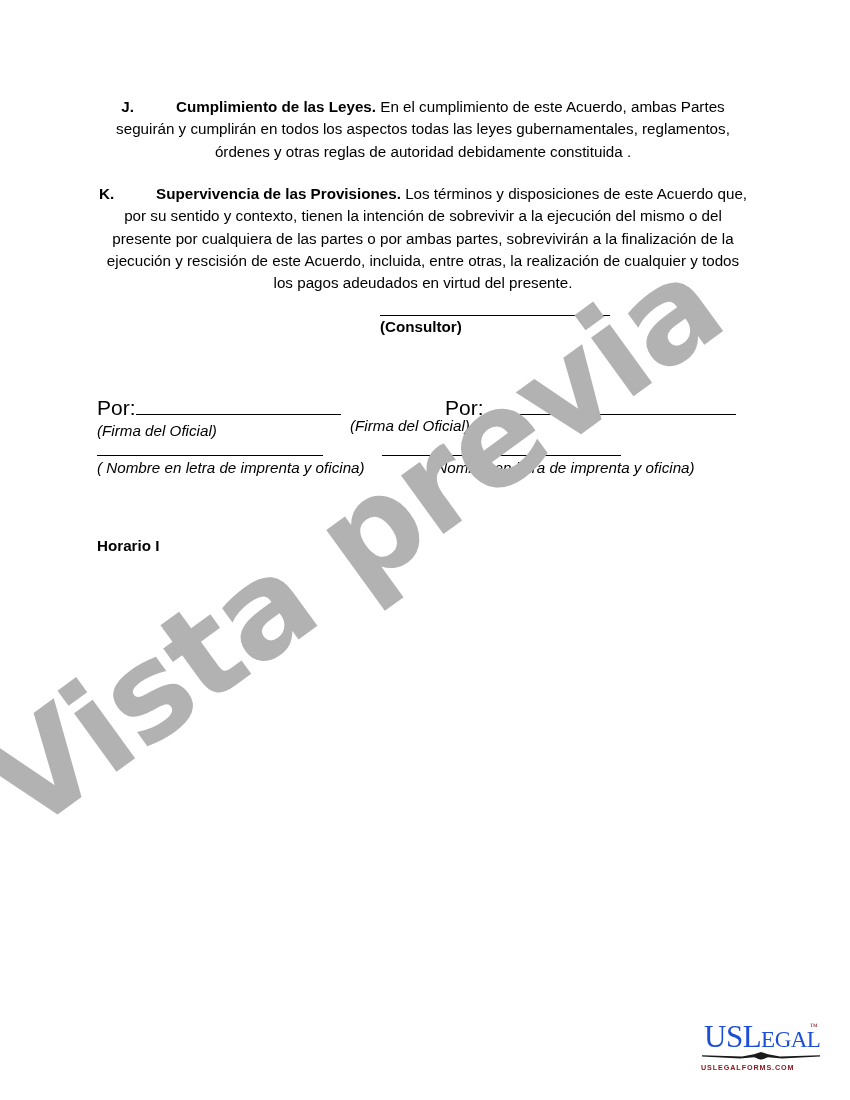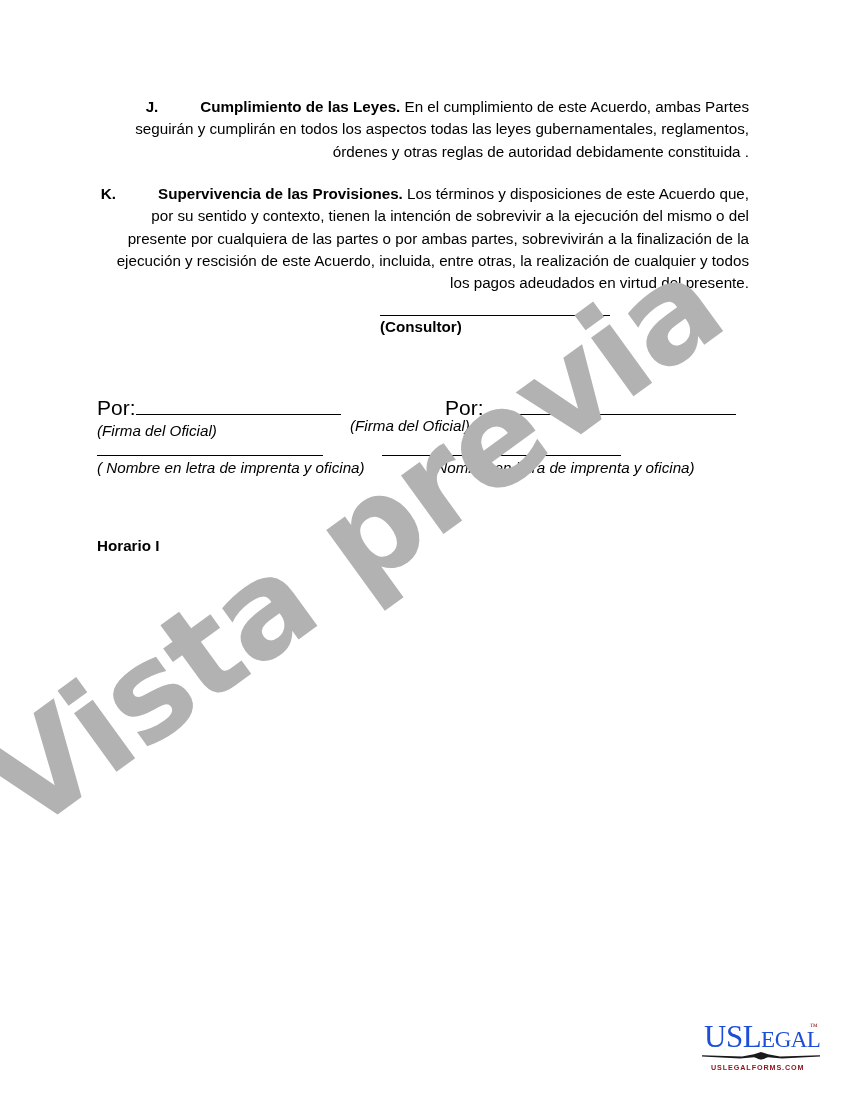--- a/index.html
+++ b/index.html
@@ -55,21 +55,21 @@
     position: absolute;
     left: 97px;
     top: 96px;
     width: 652px;
     color: #000000;
   }
   p.para {
     margin: 0 0 20px 0;
     font-size: 15.2px;
     line-height: 1.47;
-    text-align: right;
+    text-align: center;
   }
   p.para .lead-letter {
     font-weight: bold;
   }
   p.para .tabgap {
     display: inline-block;
     width: 42px;
   }
   p.para .lead-title {
     font-weight: bold;
@@ -238,21 +238,21 @@
   }
   .logo-swoosh {
     position: absolute;
     left: 2px;
     top: 36px;
     width: 118px;
     height: 11px;
   }
   .logo-sub {
     position: absolute;
-    left: 11px;
+    left: 1px;
     top: 47px;
     font-family: "Liberation Sans", sans-serif;
     font-size: 7.2px;
     font-weight: bold;
     letter-spacing: 0.9px;
     color: #8b1a20;
     white-space: nowrap;
   }
 </style>
 </head>

